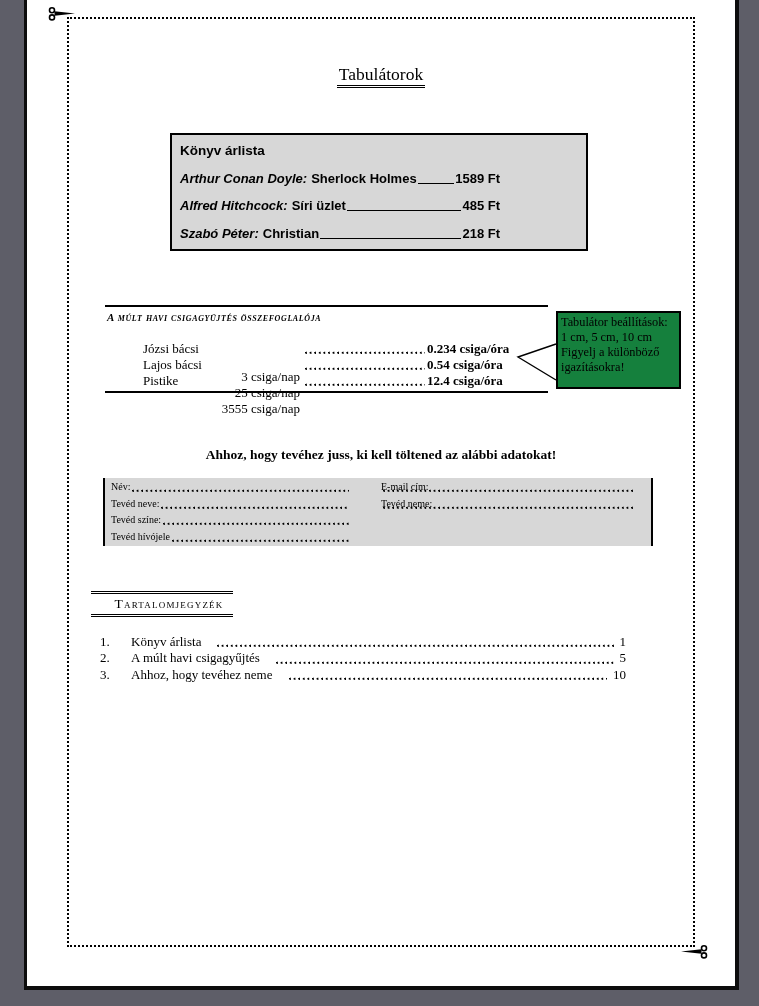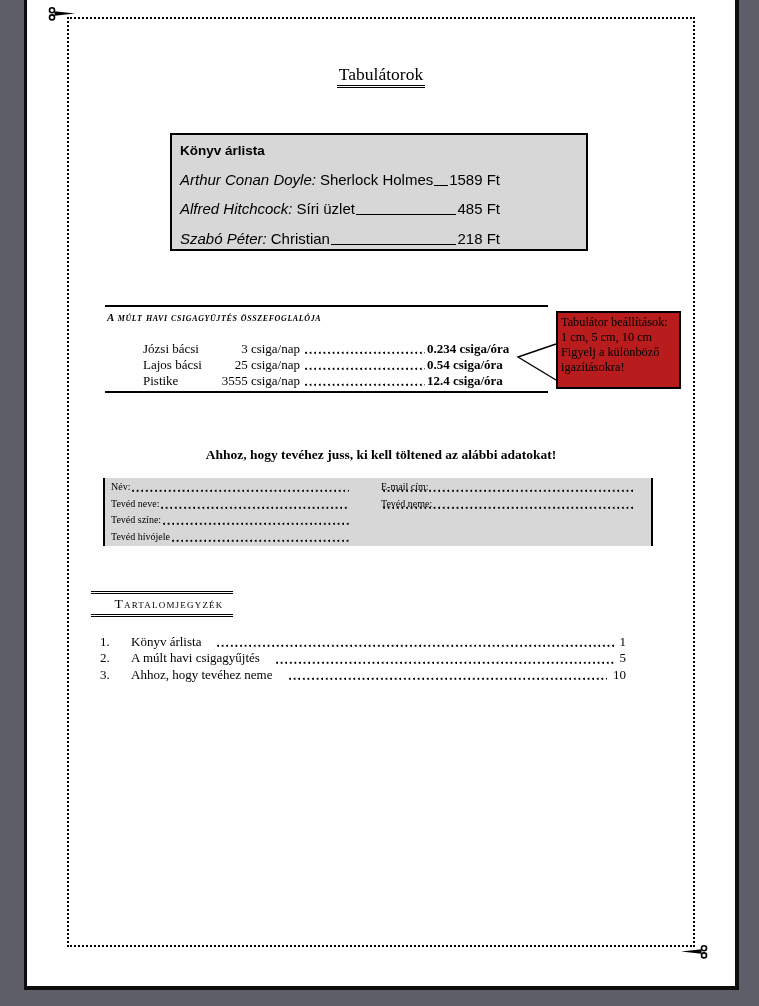--- a/index.html
+++ b/index.html
@@ -20,42 +20,42 @@
   
   .doc-title{position:absolute;left:67px;top:64px;width:628px;text-align:center;
              font-size:17.5px;color:var(--ink);}
   .doc-title span{border-bottom:3px double var(--ink);padding:0 2px 1px 2px;}
 
   
   .bookbox{position:absolute;left:170px;top:133px;width:418px;height:118px;
            background:var(--box-fill);border:2px solid var(--ink);
            padding:8px 86px 0 8px;font-family:"Liberation Sans",sans-serif;}
   .bookbox-title{font-weight:bold;font-size:13.5px;}
-  .book-row{display:flex;margin-top:12.5px;font-size:15px;white-space:nowrap;}
+  .book-row{display:flex;margin-top:12.5px;font-size:13px;white-space:nowrap;font-weight:bold;}
   .book-author{font-style:italic;}
   .book-title{margin-left:4px;}
   .uleader{flex:1;position:relative;min-width:6px;}
   .uleader::after{content:"";position:absolute;left:1px;right:1px;bottom:2px;border-bottom:1.3px solid var(--ink);}
 
   
   .snail{position:absolute;left:105px;top:305px;width:443px;
          border-top:2px solid var(--ink);border-bottom:2px solid var(--ink);padding:4px 0 2px 0;}
   .snail-heading{font-weight:bold;font-size:11px;font-variant:small-caps;letter-spacing:0.6px;padding-left:2px;font-style:italic;}
   .snail-rows{margin-top:18px;}
   .snail-row{position:relative;height:16px;font-size:13px;line-height:16px;white-space:nowrap;}
   .sname{position:absolute;left:38px;}
-  .sday{position:absolute;left:45px;width:150px;text-align:right;}
+  .sday{position:absolute;left:45px;width:150px;text-align:right;margin-top:28px;}
   .sleader{position:absolute;left:198px;width:124px;height:16px;}
   .sleader::after{content:"";position:absolute;left:2px;right:2px;bottom:3px;height:3px;
       background-image:radial-gradient(circle at 1.1px 1.6px,var(--ink) 1px,transparent 1.2px);
       background-size:4.6px 3px;background-repeat:repeat-x;}
   .svalue{position:absolute;left:322px;font-weight:bold;}
 
   
-  .callout{position:absolute;left:556px;top:311px;width:125px;min-height:78px;background:#b91c1c;
+  .callout{position:absolute;left:556px;top:311px;width:125px;min-height:78px;background:#15803d;
            border:2px solid var(--ink);padding:2px 3px;font-size:12.3px;line-height:15px;}
   .callout-pointer{position:absolute;left:508px;top:333px;}
 
   
   .intro{position:absolute;left:67px;top:447px;width:628px;text-align:center;
          font-weight:bold;font-size:13.5px;}
   .formbox{position:absolute;left:103px;top:478px;width:550px;height:68px;background:var(--box-fill);
            border-left:2px solid var(--ink);border-right:2px solid var(--ink);padding-top:1px;}
   .form-row{position:relative;height:16.5px;font-size:10px;line-height:16px;}
   .f-left{position:absolute;left:6px;width:240px;display:flex;}

